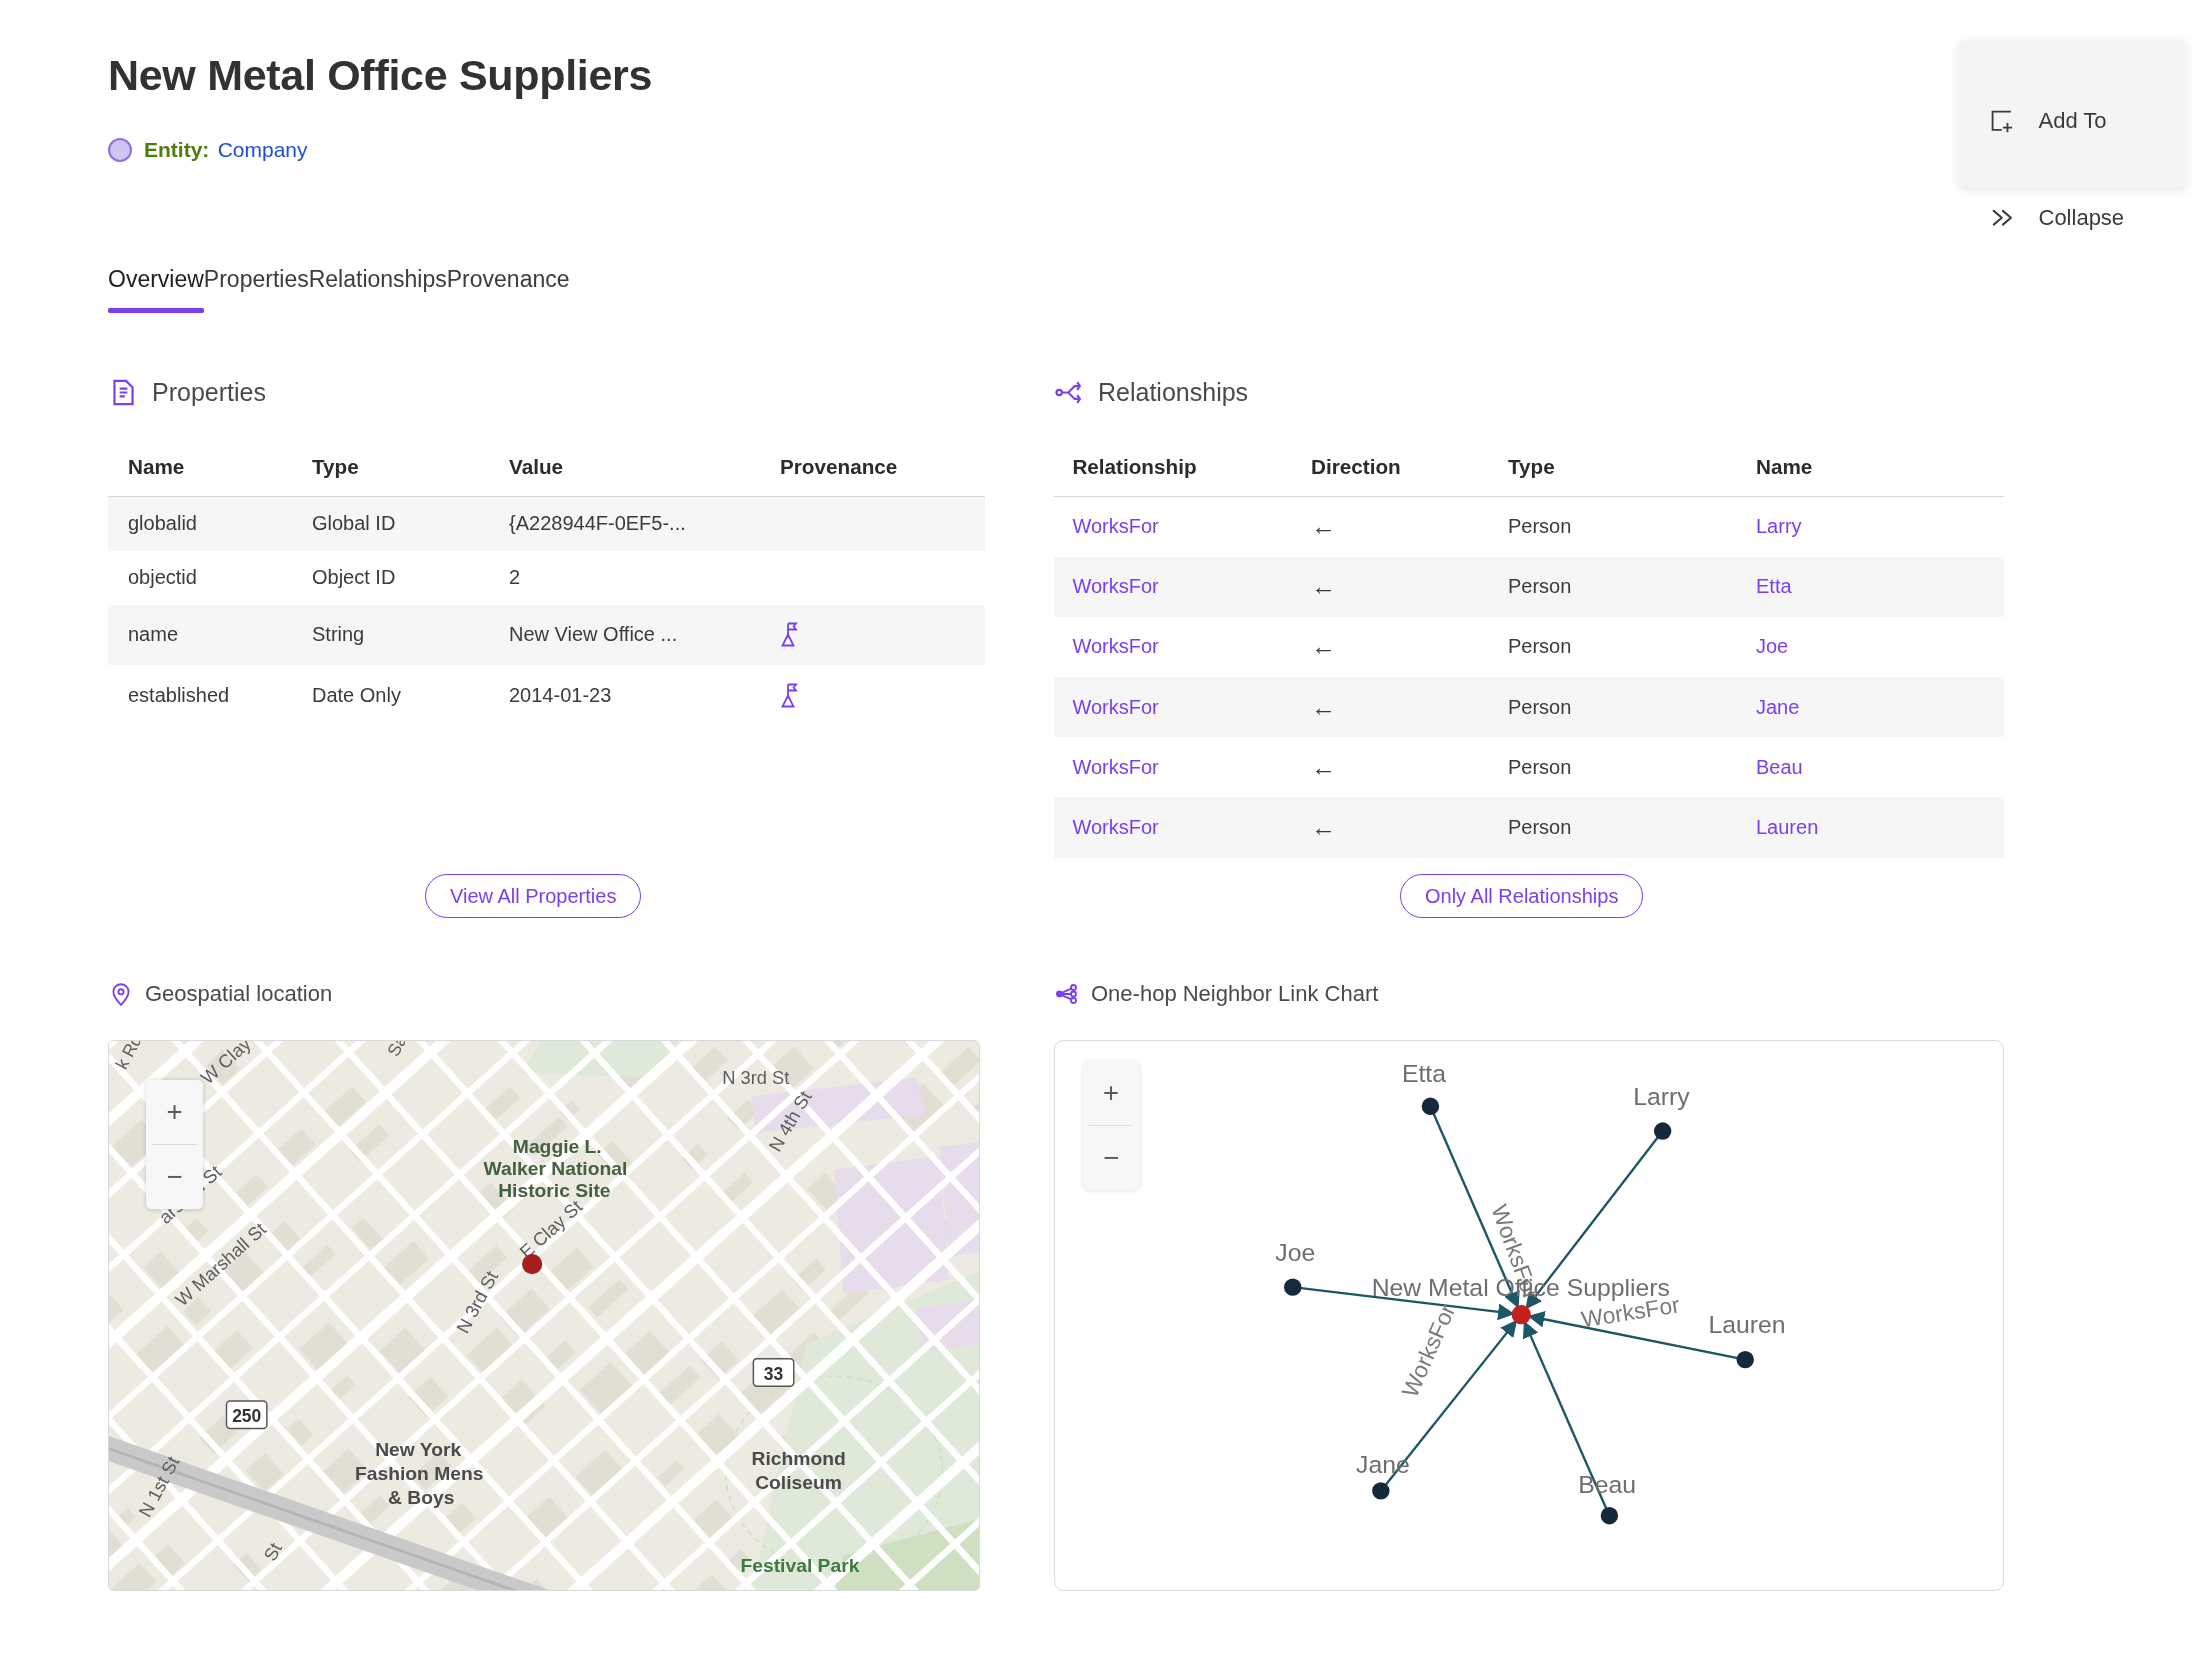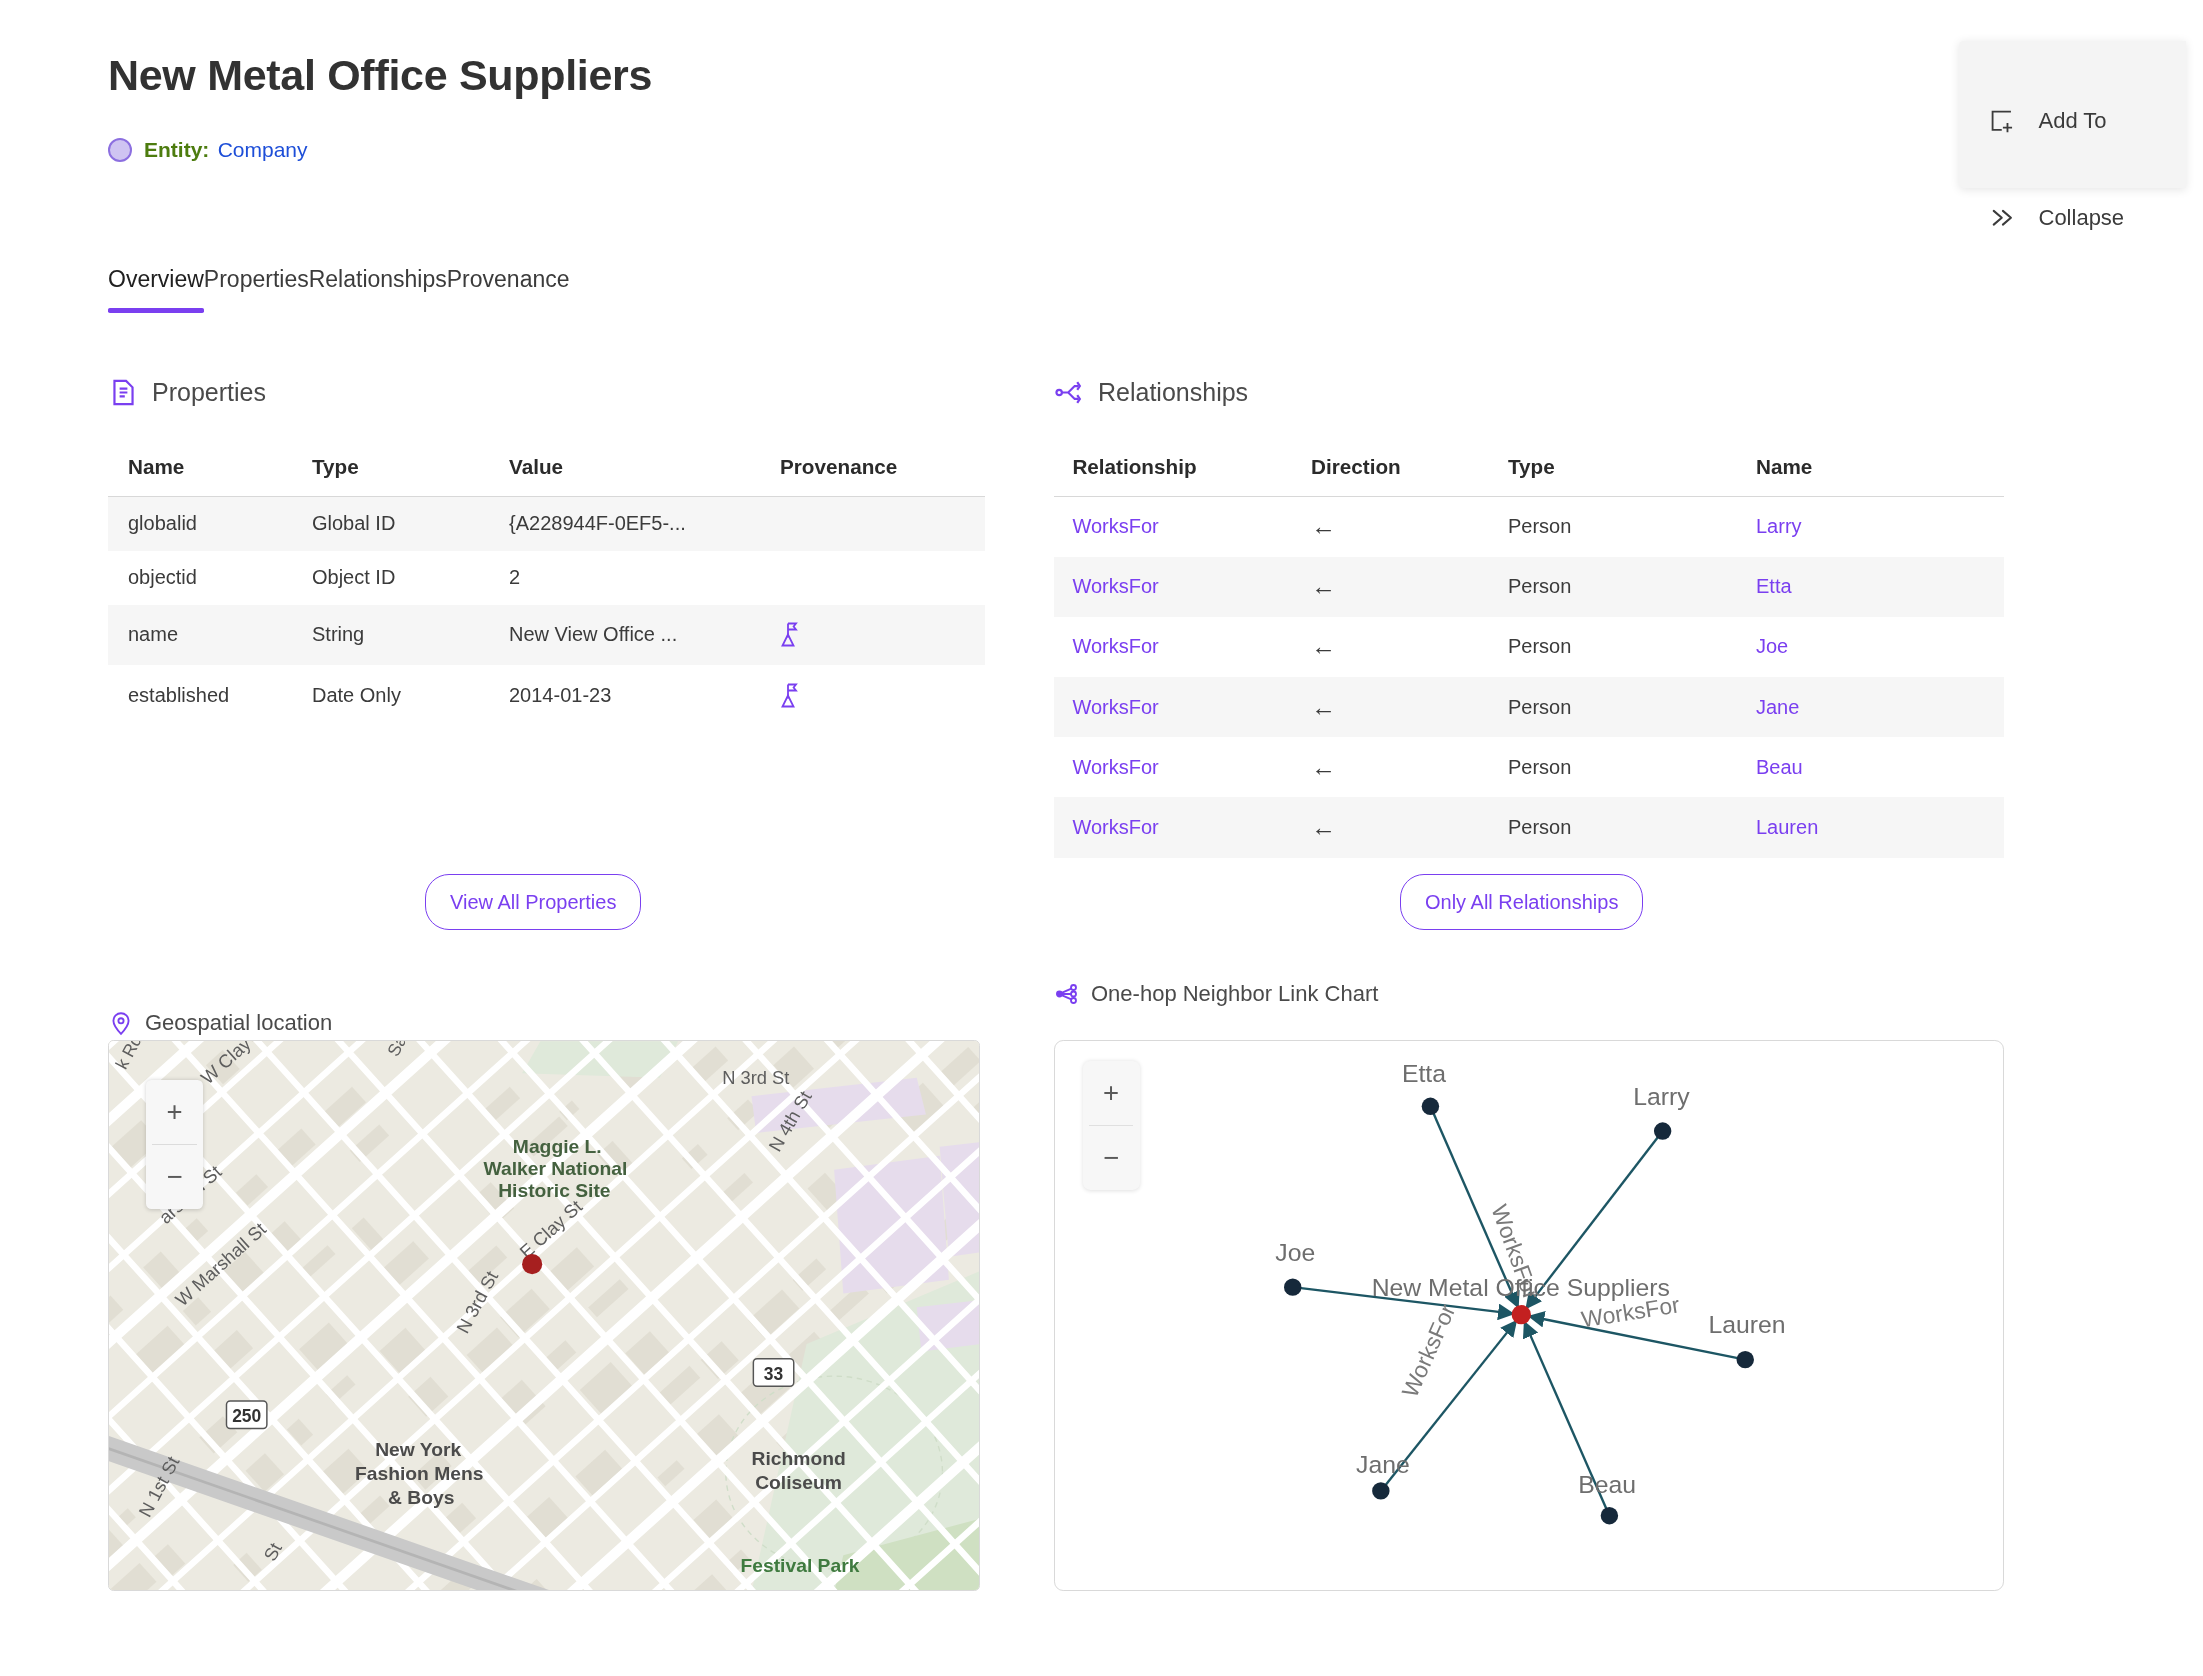--- a/index.html
+++ b/index.html
@@ -65,21 +65,21 @@
   .sec-head {
     position:absolute; display:flex; align-items:center; gap:13px;
     font-size:25px; color:#4a4a4a;
   }
   .sec-head .sec-icon { width:31px; height:31px; flex:0 0 31px; }
   .sec-head.small { font-size:22px; color:#4a4a4a; gap:11px;}
   .sec-head.small .sec-icon { width:26px; height:26px; flex:0 0 26px;}
 
   #head-properties     { left:108px;  top:377px; }
   #head-relationships  { left:1054px; top:377px; }
-  #head-geo            { left:108px;  top:1010px; }
+  #head-geo            { left:108px;  top:981px; }
   #head-link           { left:1054px; top:981px; }
 
   
   table.dt {
     position:absolute; border-collapse:collapse; font-size:20px;
   }
   table.dt th {
     text-align:left; font-weight:700; color:#2b2b2b;
     font-size:20.7px; padding: 0 0 16.5px 0;
     border-bottom:1.4px solid #d8d8d8;
@@ -104,21 +104,21 @@
   #tbl-relationships th:nth-child(1), #tbl-relationships td:nth-child(1){ width:257px; padding-left:18.4px;}
   #tbl-relationships th:nth-child(1){ padding-left:18.4px;}
   #tbl-relationships th:nth-child(2), #tbl-relationships td:nth-child(2){ width:197px;}
   #tbl-relationships th:nth-child(3), #tbl-relationships td:nth-child(3){ width:248px;}
   #tbl-relationships th:nth-child(4), #tbl-relationships td:nth-child(4){ width:248px;}
 
   .prov-icon { width:24px; height:29px; display:block; }
 
   
   .pill {
-    position:absolute; height:56px; padding:0 24px;
+    position:absolute; height:44px; padding:0 24px;
     border:1.5px solid #7a3ff0; border-radius:24px;
     color:#7a3ff0; background:#fff; font-size:20px;
     display:flex; align-items:center; justify-content:center;
     cursor:pointer; white-space:nowrap;
     font-family:"Liberation Sans", sans-serif;
   }
   #btn-view-properties   { left:425px;  top:874px; }
   #btn-view-relationships{ left:1400px; top:874px; }
 
   

